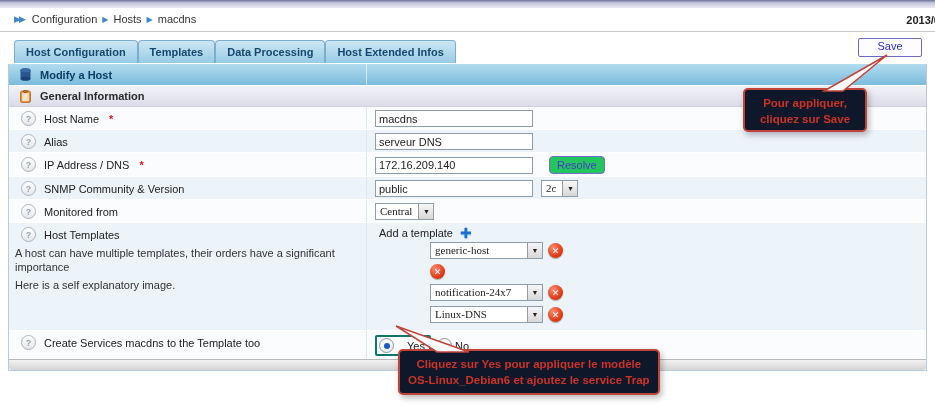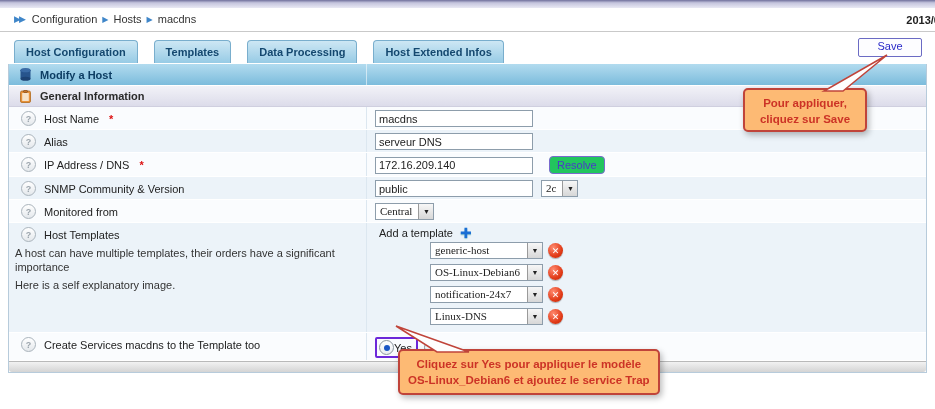--- a/index.html
+++ b/index.html
@@ -11,21 +11,21 @@
     background:linear-gradient(#70709c,#c4c4dd 35%,#e9e9f4);border-bottom:1px solid #fff;}
 
   
   .breadcrumb{position:absolute;top:13px;left:14px;display:flex;align-items:center;gap:5px;color:#333;}
   .bc-lead{color:#3f86c9;font-size:9px;letter-spacing:-2px;margin-right:3px;}
   .bc-sep{color:#3f86c9;font-size:8px;}
   .bc-date{position:absolute;top:14px;right:-5px;font-weight:bold;color:#222;}
   .bc-line{position:absolute;top:31px;left:0;right:0;height:1px;background:#c9c9c9;}
 
   
-  .tabs{position:absolute;top:40px;left:14px;display:flex;gap:16px;}
+  .tabs{position:absolute;top:40px;left:14px;display:flex;gap:0;}
   .tab{padding:4px 11px 4px 11px;font-weight:bold;color:#14486f;
     background:linear-gradient(#cde7f4,#97cbe5);
     border:1px solid #79aecd;border-bottom:none;border-radius:4px 4px 0 0;height:14px;line-height:14px;}
 
   
   .save-btn{position:absolute;top:38px;left:858px;width:62px;height:17px;line-height:15px;
     background:#fdfdff;border:1px solid #6b6bc4;color:#2a2ac8;text-align:center;border-radius:2px;}
 
   
   .ftable{position:absolute;top:64px;left:8px;width:919px;border:1px solid #b7cbdb;border-top:none;box-sizing:border-box;}
@@ -65,28 +65,28 @@
   .tpl-sel .sel-text{width:86px;}
   .del-icon{width:15px;height:15px;border-radius:50%;background:radial-gradient(circle at 35% 30%,#ff8a70,#e23b18 60%,#b92505);
     color:#fff;font-size:9px;font-weight:bold;display:flex;align-items:center;justify-content:center;
     box-shadow:0 1px 1px rgba(0,0,0,.3);}
 
   
   .radio-wrap{display:flex;align-items:center;gap:2px;padding-top:1px;}
   .radio{width:13px;height:13px;border-radius:50%;border:1px solid #8a949c;background:linear-gradient(#fff,#e8ecf0);
     display:inline-flex;align-items:center;justify-content:center;flex:none;}
   .radio.sel-on::after{content:"";width:6px;height:6px;border-radius:50%;background:#1a56c4;}
-  .yes-box{display:inline-flex;align-items:center;gap:0;border:2px solid #6d28d9;border-radius:2px;padding:1px 4px 1px 2px;}
+  .yes-box{display:inline-flex;align-items:center;gap:13px;border:2px solid #0f766e;border-radius:2px;padding:1px 4px 1px 2px;}
   .radio-label{color:#222;}
   .no-group{display:inline-flex;align-items:center;gap:3px;margin-left:4px;}
 
   .foot-bar{height:10px;background:linear-gradient(#f2f2f2,#d4d4d4);border-top:1px solid #b9b9b9;border-radius:0 0 3px 3px;}
 
   
-  .callout{position:absolute;background:#fdba74;border:2px solid #c0443a;border-radius:5px;
+  .callout{position:absolute;background:#0f172a;border:2px solid #c0443a;border-radius:5px;
     color:#cc3326;font-weight:bold;text-align:center;line-height:16px;font-size:11.5px;
     box-shadow:2px 3px 6px rgba(0,0,0,.28);padding:5px 8px;box-sizing:border-box;}
   .callout-save{top:88px;left:743px;width:124px;height:44px;}
   .callout-yes{top:349px;left:398px;white-space:nowrap;}
   .arrows{position:absolute;top:0;left:0;pointer-events:none;}
 </style>
 </head>
 <body>
 
 <div class="page">
@@ -224,24 +224,20 @@
           <span class="plus-icon">✚</span>
         </div>
         <div class="tpl-row">
           <span class="sel tpl-sel">
             <span class="sel-text">generic-host</span>
             <span class="sel-arrow">▼</span>
           </span>
           <span class="del-icon">✕</span>
         </div>
         <div class="tpl-row">
-          <span class="sel tpl-sel">
-            <span class="sel-text">OS-Linux-Debian6</span>
-            <span class="sel-arrow">▼</span>
-          </span>
           <span class="del-icon">✕</span>
         </div>
         <div class="tpl-row">
           <span class="sel tpl-sel">
             <span class="sel-text">notification-24x7</span>
             <span class="sel-arrow">▼</span>
           </span>
           <span class="del-icon">✕</span>
         </div>
         <div class="tpl-row">

